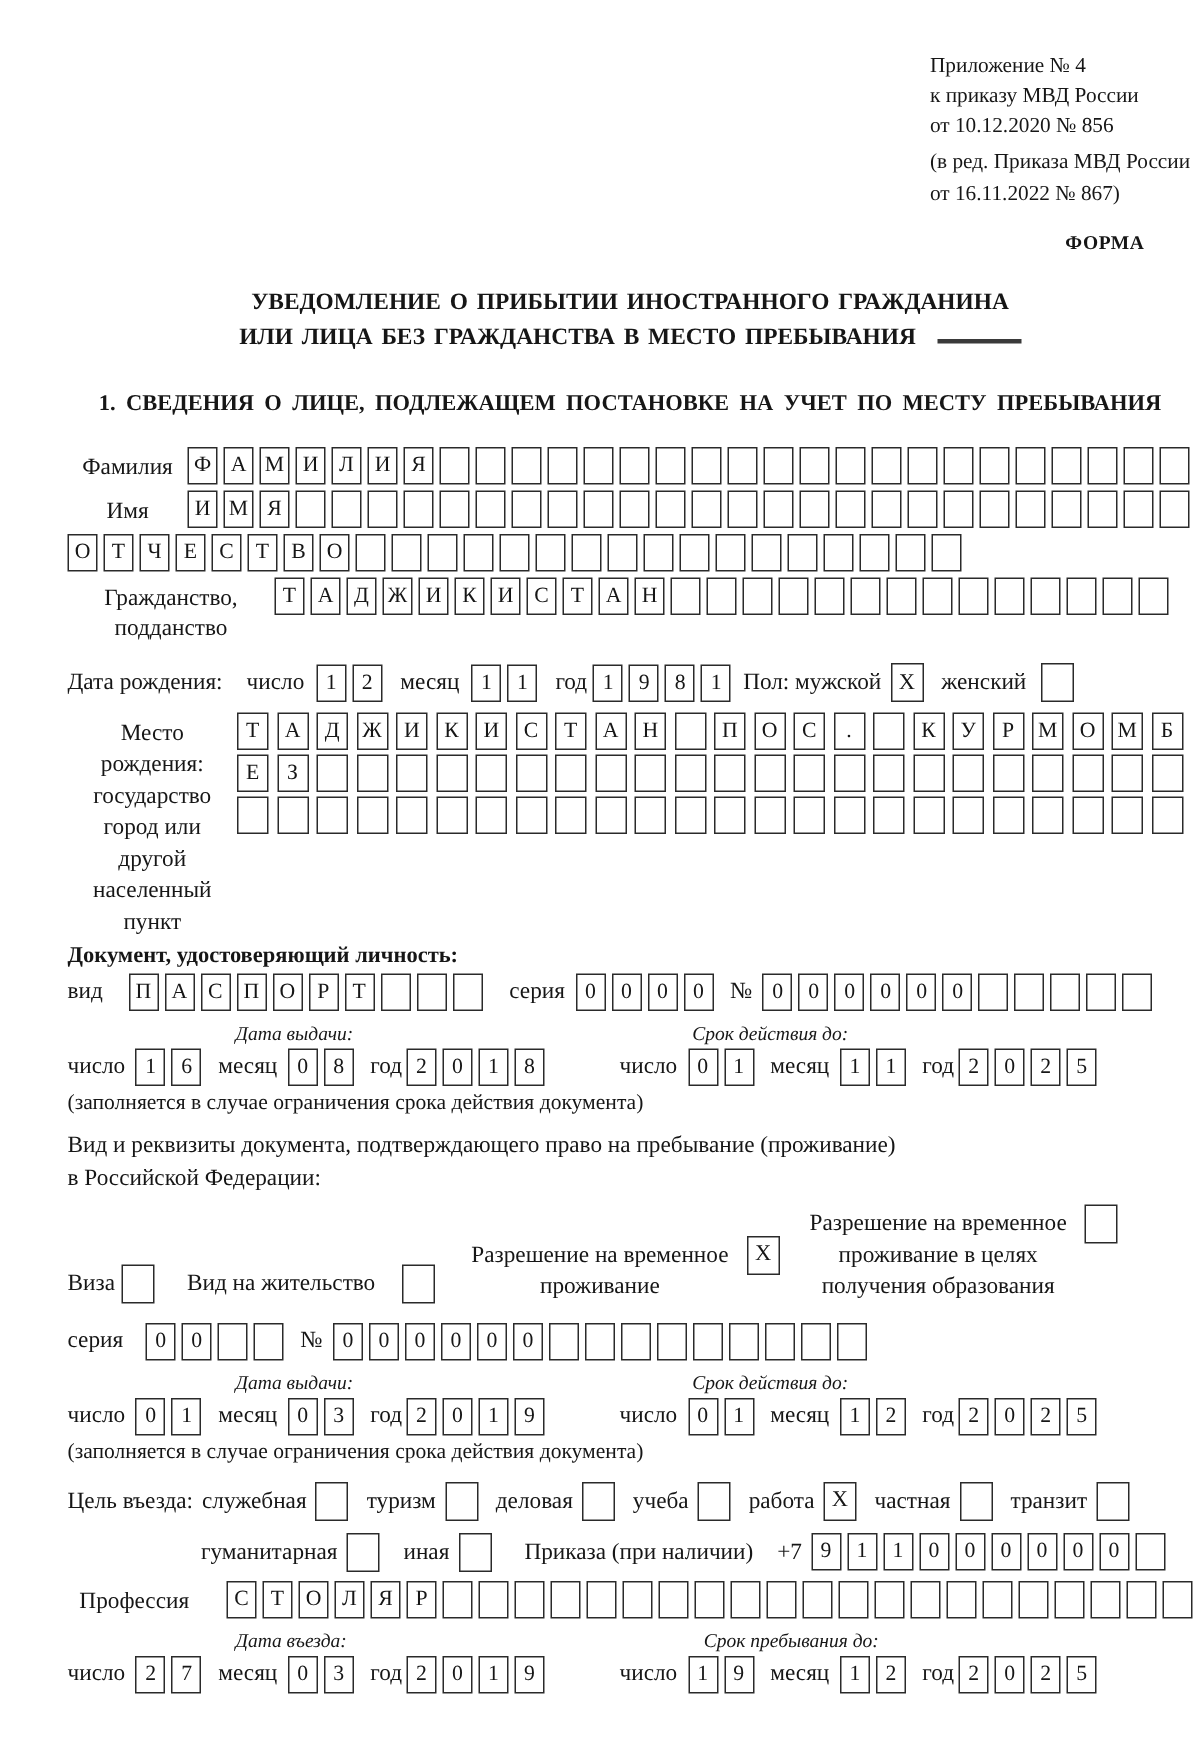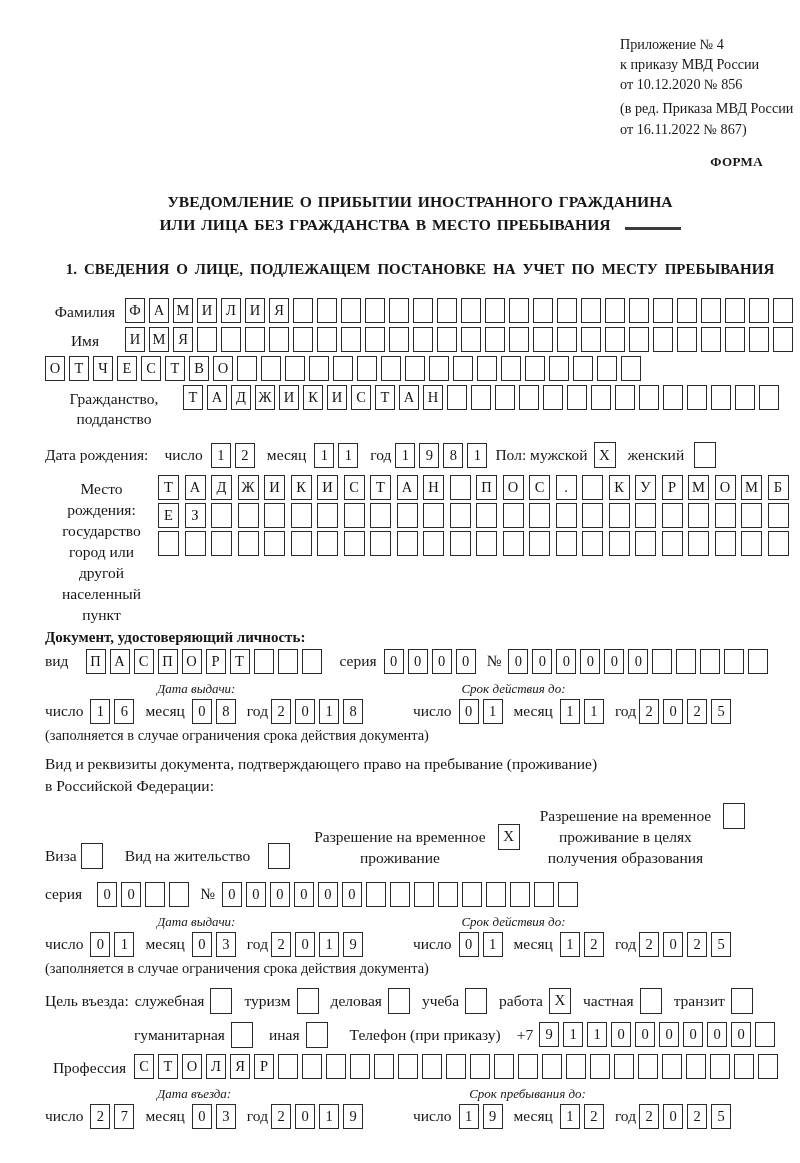--- a/index.html
+++ b/index.html
@@ -553,37 +553,37 @@
 
   <div class="purpose indent" style="margin-top:8px;">
     <span class="t">гуманитарная</span>
     <span class="boxes c" style="margin-right:16px;">
         <span class="cb"></span>
       </span>
     <span class="t">иная</span>
     <span class="boxes c" style="margin-right:22px;">
         <span class="cb"></span>
       </span>
-    <span class="t" style="margin-right:16px;">Телефон (при приказу)</span>
+    <span class="t" style="margin-right:16px;">Приказа (при наличии)</span>
     <span class="t">+7</span>
     <span class="boxes">
         <span class="bx">9</span>
         <span class="bx">1</span>
         <span class="bx">1</span>
         <span class="bx">0</span>
         <span class="bx">0</span>
         <span class="bx">0</span>
         <span class="bx">0</span>
         <span class="bx">0</span>
         <span class="bx">0</span>
         <span class="bx"></span>
       </span>
   </div>
 
-  <div class="frow" style="margin-top:6px;">
+  <div class="frow" style="margin-top:6px;gap:17px;">
     <span class="lbl w89">Профессия</span>
     <span class="boxes">
         <span class="bx">С</span>
         <span class="bx">Т</span>
         <span class="bx">О</span>
         <span class="bx">Л</span>
         <span class="bx">Я</span>
         <span class="bx">Р</span>
         <span class="bx"></span>
         <span class="bx"></span>

